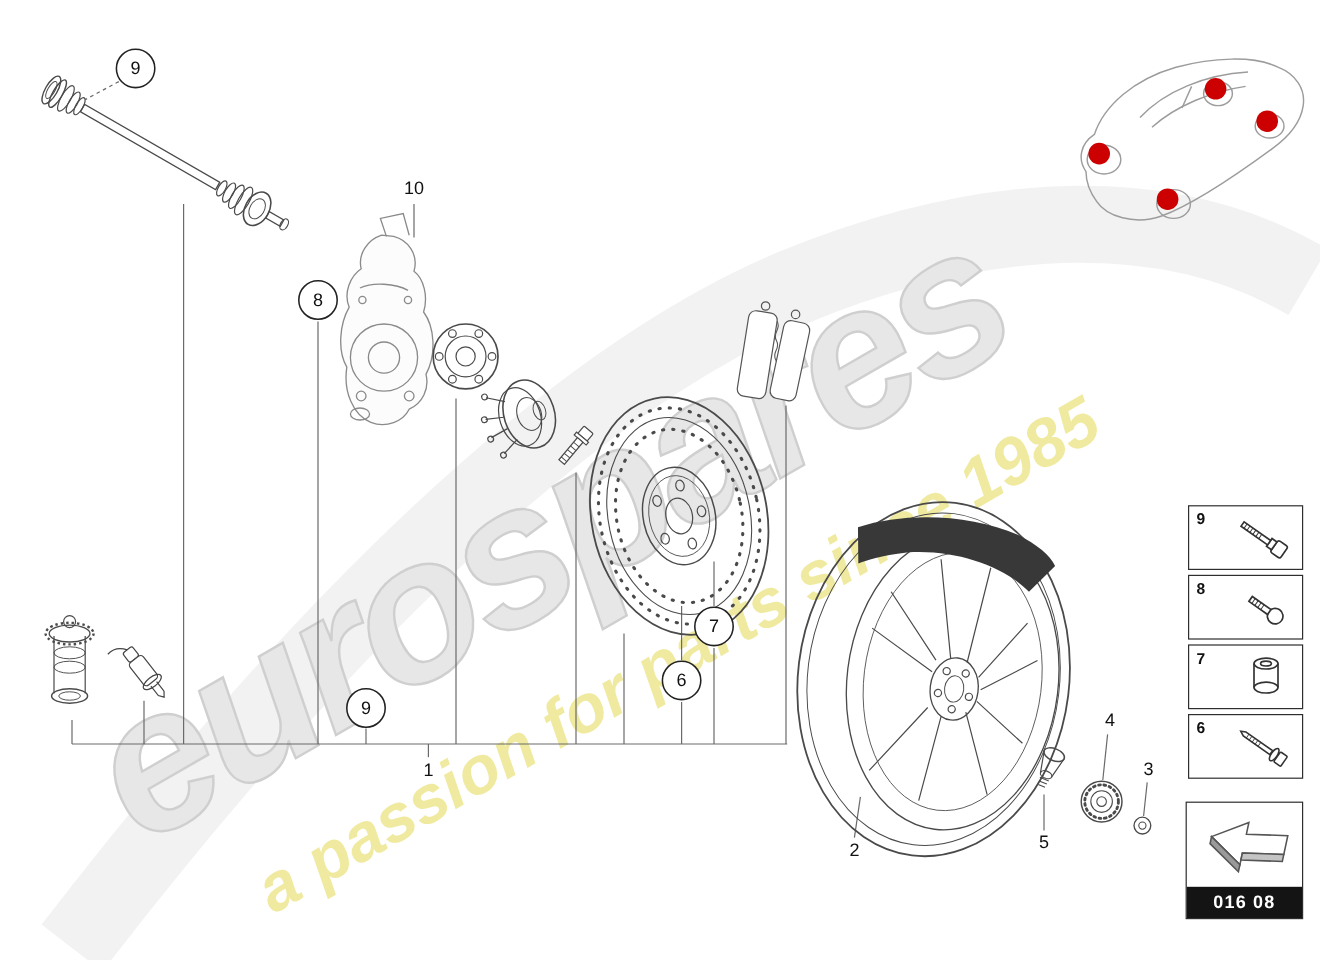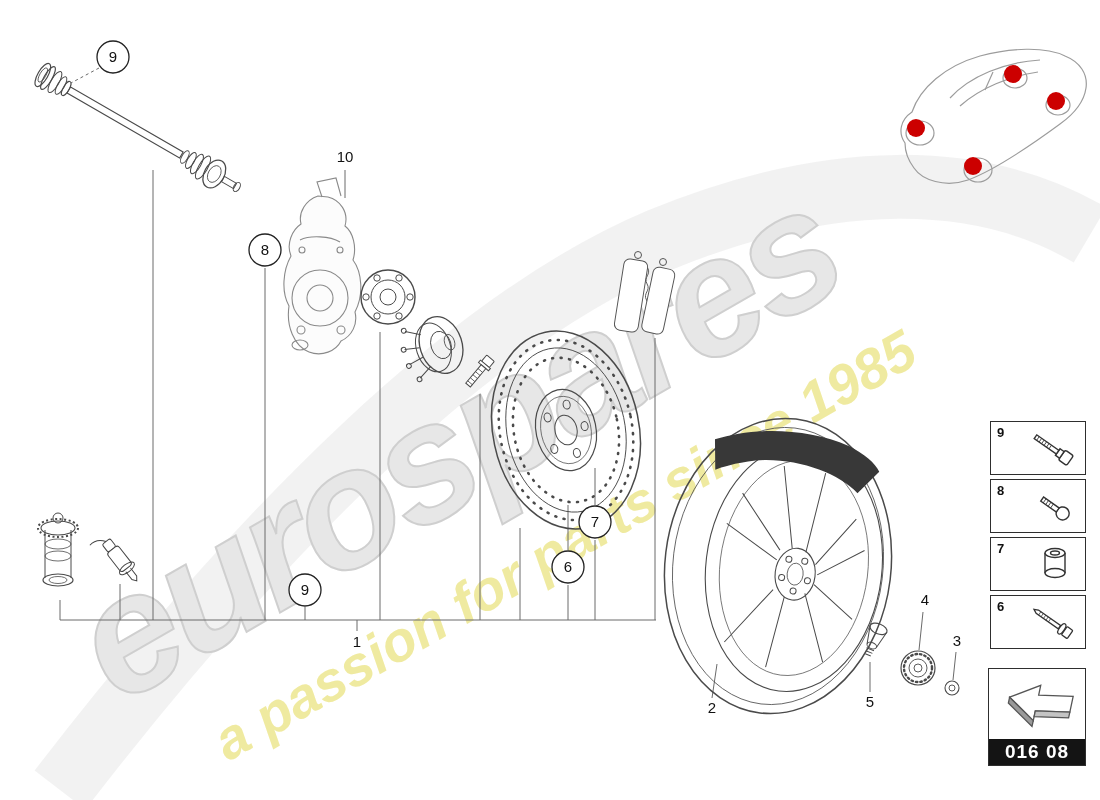--- a/index.html
+++ b/index.html
@@ -17,21 +17,21 @@
   .part{stroke:#4a4a4a;fill:none;}
   .legend{position:absolute;left:990px;top:421px;width:96px;}
   .legend-box{position:relative;width:94px;height:52px;border:1.6px solid #2e2e2e;
               background:#fff;margin-bottom:4px;}
   .legend-num{position:absolute;top:3px;left:6px;font-size:13px;font-weight:700;color:#111;}
   .legend-icon{position:absolute;right:2px;top:4px;}
   .code-box{position:absolute;left:988px;top:668px;width:98px;height:98px;
             border:1.6px solid #2e2e2e;background:#fff;box-sizing:border-box;}
   .code-arrow{position:absolute;left:0;top:0;}
   .code-bar{position:absolute;left:0;bottom:0;width:100%;height:26px;background:#141414;
-            color:#fff;font-size:19px;font-weight:700;display:flex;
+            color:#fff;font-size:15px;font-weight:700;display:flex;
             align-items:center;justify-content:center;letter-spacing:1px;}
 </style>
 </head>
 <body>
 
 <div class="stage">
 
 <svg width="1100" height="800" viewBox="0 0 1100 800">
 
   <path d="M 60,790 C 260,530 470,320 660,240 C 830,170 980,170 1090,235" stroke="#eeeeee" stroke-width="64" fill="none" opacity="0.75"></path>

